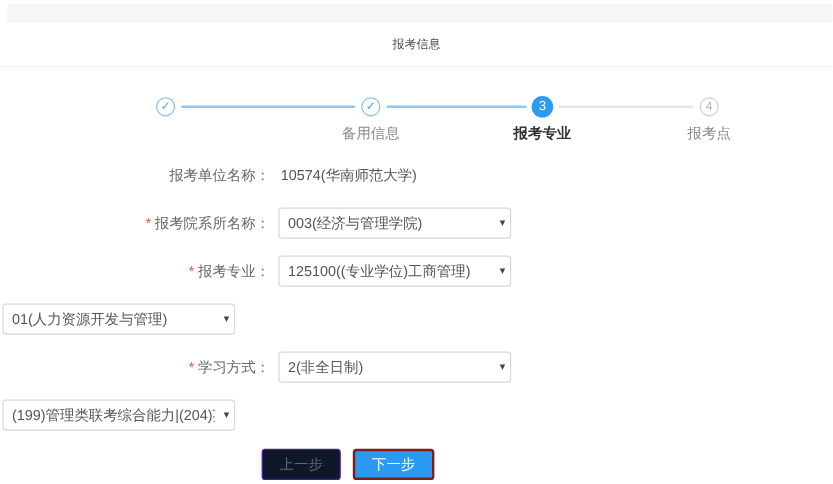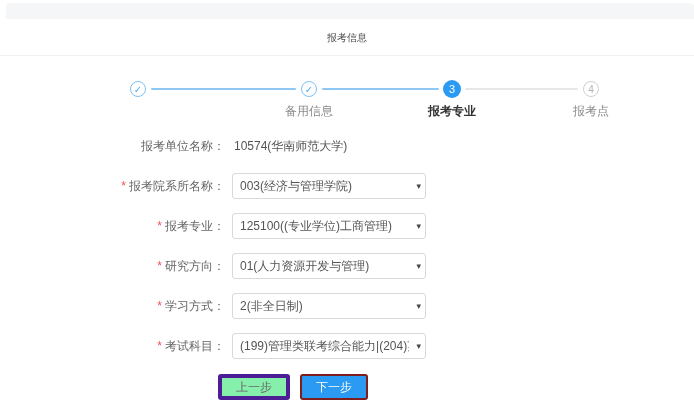--- a/index.html
+++ b/index.html
@@ -44,21 +44,21 @@
     background: #fff; font-size: 12px; color: #555; padding: 0 16px 0 7px;
     -webkit-appearance: none; -moz-appearance: none; appearance: none; outline: none;
     font-family: "Liberation Sans", "DejaVu Sans", sans-serif; }
   .caret { position: absolute; right: 5px; top: 50%; transform: translateY(-54%);
     font-size: 9px; color: #444; pointer-events: none; }
 
   
   .btn-row { margin-top: 8px; padding-left: 218px; display: flex; gap: 10px; }
   .btn { height: 26px; padding: 0 14px; font-size: 12px; border-radius: 3px;
     cursor: pointer; font-family: "Liberation Sans", "DejaVu Sans", sans-serif; }
-  .btn.plain { background: #86efac; border: 4px solid #4c1d95; color: #666; }
+  .btn.plain { background: #0f172a; border: 1px solid #4c1d95; color: #666; }
   .btn.primary { background: #2b9af3; border: 2px solid #7f1d1d; color: #fff; }
 </style>
 </head>
 <body>
 
 <div class="top-bar"></div>
 
 <div class="title-band">报考信息</div>
 
 <div class="stepper">
@@ -112,41 +112,39 @@
     <label class="lbl"><span class="req">*</span><span>报考专业：</span></label>
     <div class="selwrap">
       <select class="sel">
         <option>125100((专业学位)工商管理)</option>
       </select>
       <span class="caret">▾</span>
     </div>
   </div>
 
   <div class="row">
-    <label class="lbl"><span class="req">*</span><span>研究方向：</span></label>
     <div class="selwrap">
       <select class="sel">
         <option>01(人力资源开发与管理)</option>
       </select>
       <span class="caret">▾</span>
     </div>
   </div>
 
   <div class="row">
     <label class="lbl"><span class="req">*</span><span>学习方式：</span></label>
     <div class="selwrap">
       <select class="sel">
         <option>2(非全日制)</option>
       </select>
       <span class="caret">▾</span>
     </div>
   </div>
 
   <div class="row">
-    <label class="lbl"><span class="req">*</span><span>考试科目：</span></label>
     <div class="selwrap">
       <select class="sel">
         <option>(199)管理类联考综合能力|(204)英语二|(-)无</option>
       </select>
       <span class="caret">▾</span>
     </div>
   </div>
 
 </div>
 

